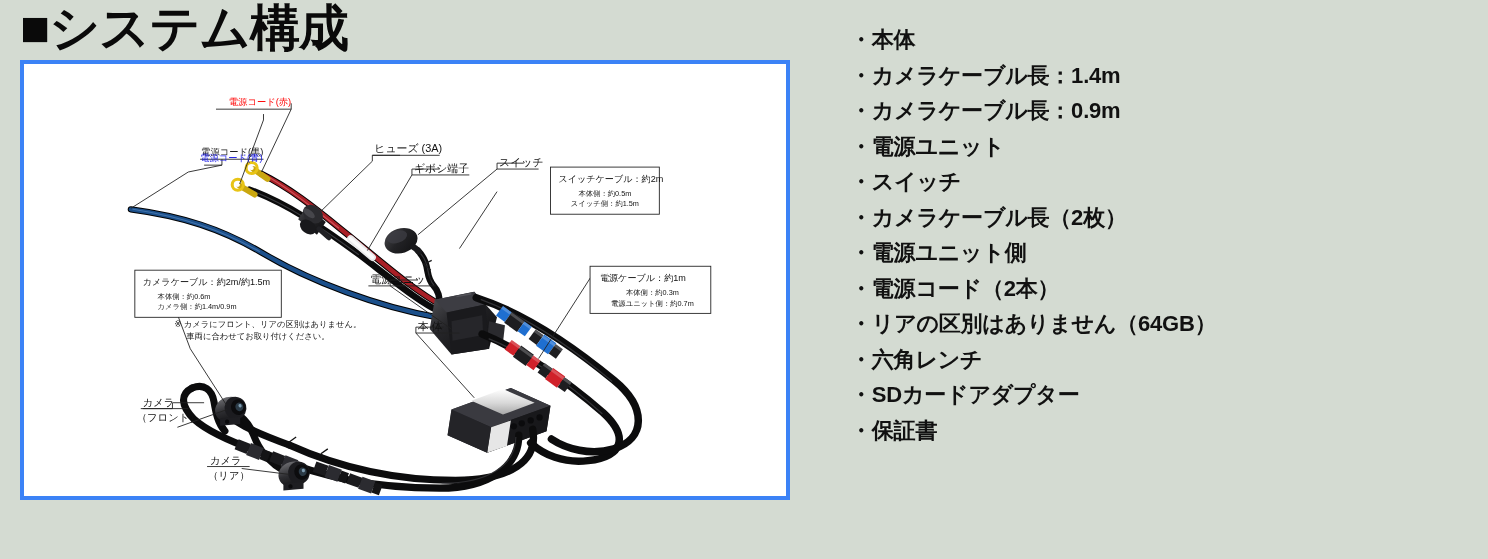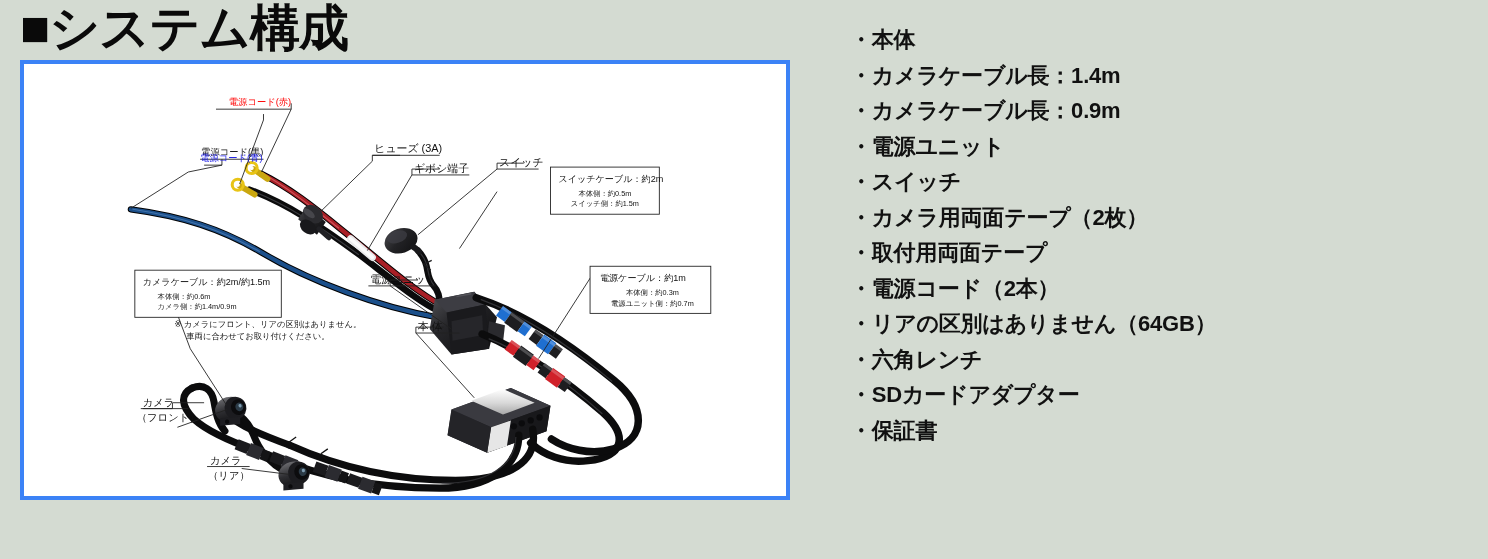--- a/index.html
+++ b/index.html
@@ -364,22 +364,22 @@
 
     </svg>
   </div>
 
   <div id="parts-list">
     <div class="part-row"><span class="bullet">・</span><span>本体</span></div>
     <div class="part-row"><span class="bullet">・</span><span>カメラケーブル長：1.4m</span></div>
     <div class="part-row"><span class="bullet">・</span><span>カメラケーブル長：0.9m</span></div>
     <div class="part-row"><span class="bullet">・</span><span>電源ユニット</span></div>
     <div class="part-row"><span class="bullet">・</span><span>スイッチ</span></div>
-    <div class="part-row"><span class="bullet">・</span><span>カメラ用両面テープ（2枚）</span></div>
-    <div class="part-row"><span class="bullet">・</span><span>取付用両面テープ</span></div>
+    <div class="part-row"><span class="bullet">・</span><span>カメラケーブル長（2枚）</span></div>
+    <div class="part-row"><span class="bullet">・</span><span>電源ユニット側</span></div>
     <div class="part-row"><span class="bullet">・</span><span>電源コード（2本）</span></div>
     <div class="part-row"><span class="bullet">・</span><span>リアの区別はありません（64GB）</span></div>
     <div class="part-row"><span class="bullet">・</span><span>六角レンチ</span></div>
     <div class="part-row"><span class="bullet">・</span><span>SDカードアダプター</span></div>
     <div class="part-row"><span class="bullet">・</span><span>保証書</span></div>
   </div>
 
 </div>
 
 </body></html>

